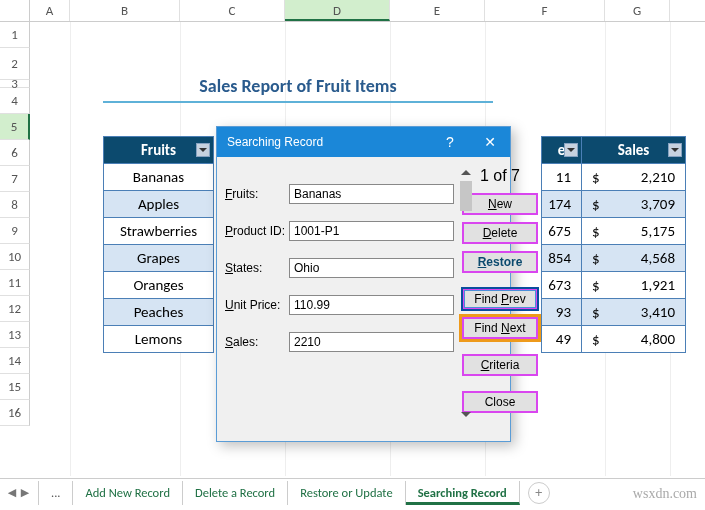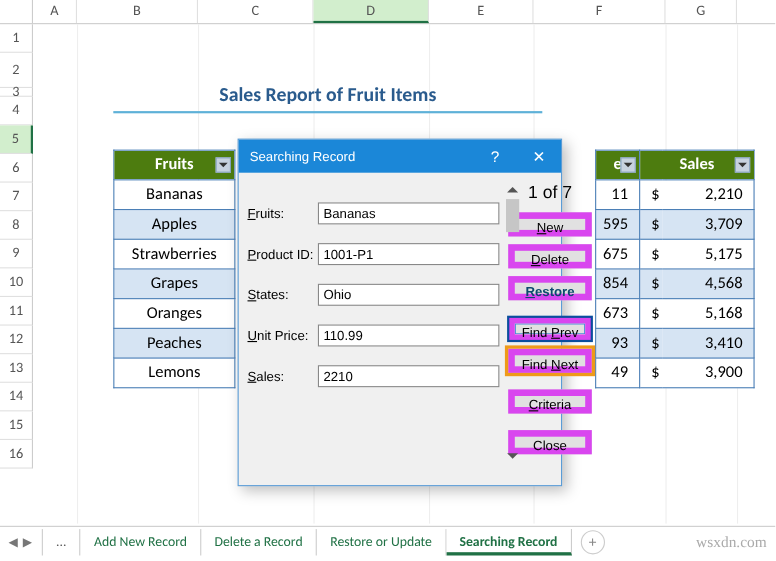--- a/index.html
+++ b/index.html
@@ -55,21 +55,21 @@
     padding-bottom: 4px;
   }
   
   table.data {
     position: absolute;
     left: 103px; top: 114px;
     border-collapse: collapse;
     font-size: 15px;
   }
   table.data th {
-    background: #4d7c0f;
+    background: #0c4a6e;
     color: #fff;
     font-weight: bold;
     border: 1px solid #4b7fb6;
     height: 27px;
     position: relative;
     padding: 0 6px;
   }
   .filter {
     position: absolute;
     right: 3px; top: 50%;
@@ -153,21 +153,21 @@
   }
   .dlg-scroll::before { top: 3px; border-bottom: 5px solid #555; }
   .dlg-scroll::after { bottom: 3px; border-top: 5px solid #555; }
   .dlg-thumb { position: absolute; top: 14px; left: 2px; width: 12px; height: 30px; background: #c6c6c6; }
   .dlg-btns { width: 80px; display: flex; flex-direction: column; align-items: center; }
   .dlg-count { font-size: 16px; margin-bottom: 8px; }
   .dlg-btn {
     width: 76px;
     height: 22px;
     background: #e1e1e1;
-    border: 6px solid #d946ef;
+    border: 2px solid #d946ef;
     margin-bottom: 7px;
     font-size: 12px;
     font-family: inherit;
     cursor: pointer;
   }
   .dlg-btn.disabled { color: #0c4a6e; font-weight: bold; }
   .dlg-btn.hl-prev { outline: 2px solid #0a4e9e; outline-offset: -1px; box-shadow: inset 0 0 0 1px #4a8fd8;}
   .dlg-btn.hl-next { outline: 3px solid #ee9a1b; outline-offset: 0; }
   .dlg-btn u { text-decoration: underline; }
   .gap { height: 8px; }
@@ -314,48 +314,48 @@
         <span>Sales</span>
         <span class="filter"></span>
       </th>
     </tr>
     <tr>
           <td class="num">11</td>
           <td class="sym">$</td>
           <td class="num sales">2,210</td>
         </tr>
     <tr>
-          <td class="num">595</td>
+          <td class="num">174</td>
           <td class="sym">$</td>
           <td class="num sales">3,709</td>
         </tr>
     <tr>
           <td class="num">675</td>
           <td class="sym">$</td>
           <td class="num sales">5,175</td>
         </tr>
     <tr>
           <td class="num">854</td>
           <td class="sym">$</td>
           <td class="num sales">4,568</td>
         </tr>
     <tr>
           <td class="num">673</td>
           <td class="sym">$</td>
-          <td class="num sales">5,168</td>
+          <td class="num sales">1,921</td>
         </tr>
     <tr>
           <td class="num">93</td>
           <td class="sym">$</td>
           <td class="num sales">3,410</td>
         </tr>
     <tr>
           <td class="num">49</td>
           <td class="sym">$</td>
-          <td class="num sales">3,900</td>
+          <td class="num sales">4,800</td>
         </tr>
   </tbody>
     </table>
 
   <div class="dialog">
     <div class="dlg-title">
       <span>Searching Record</span>
       <div class="dlg-q">?</div>
       <div class="dlg-x">✕</div>
     </div>

